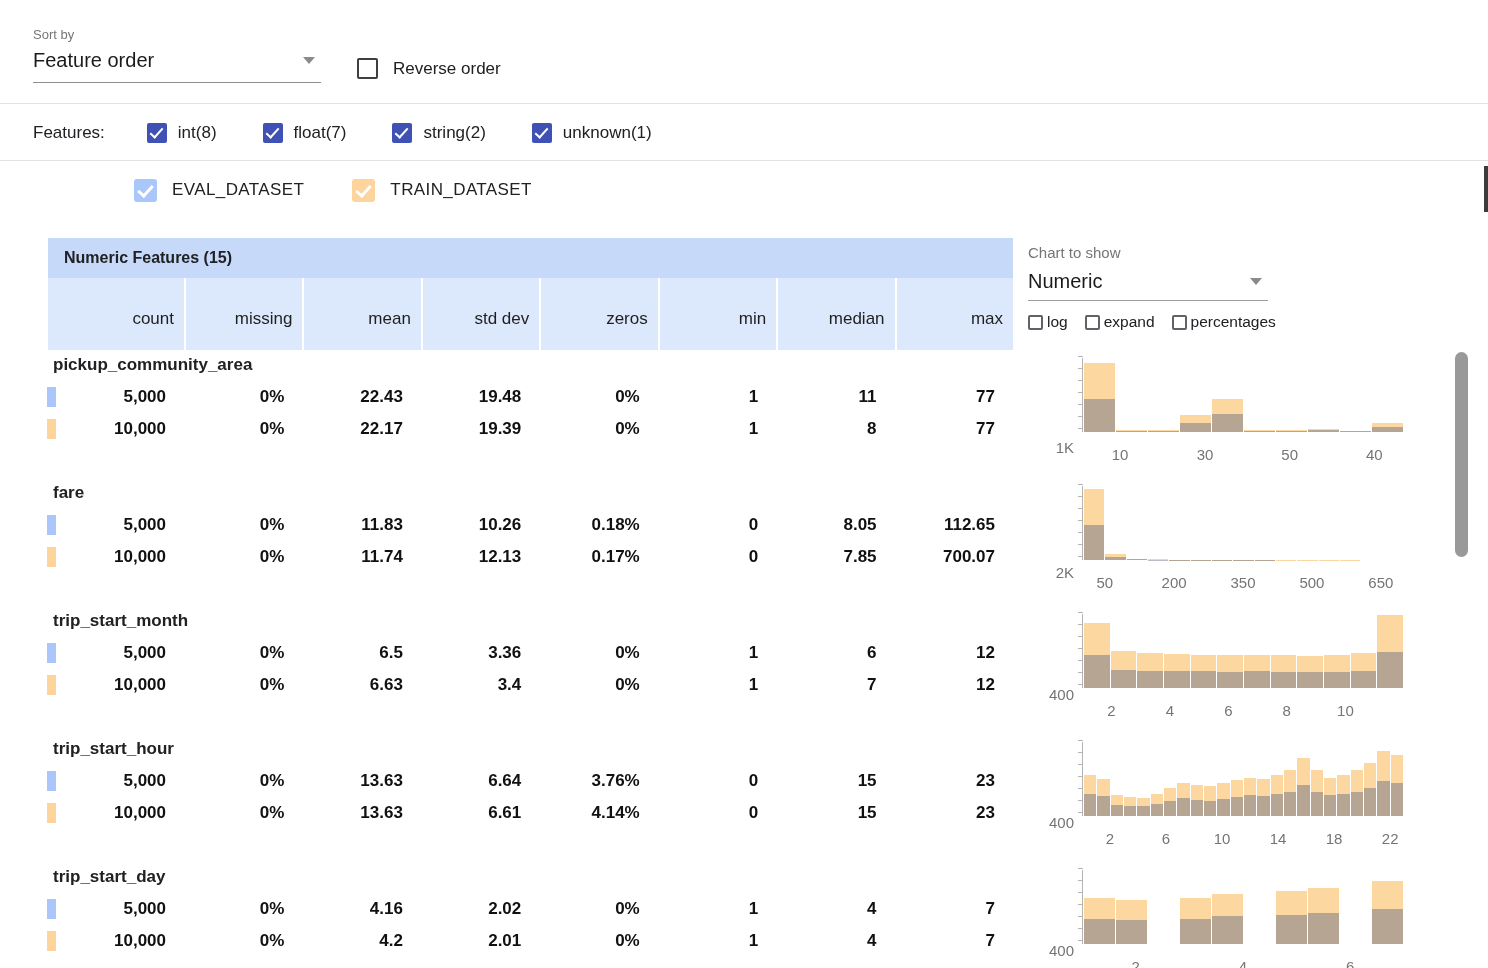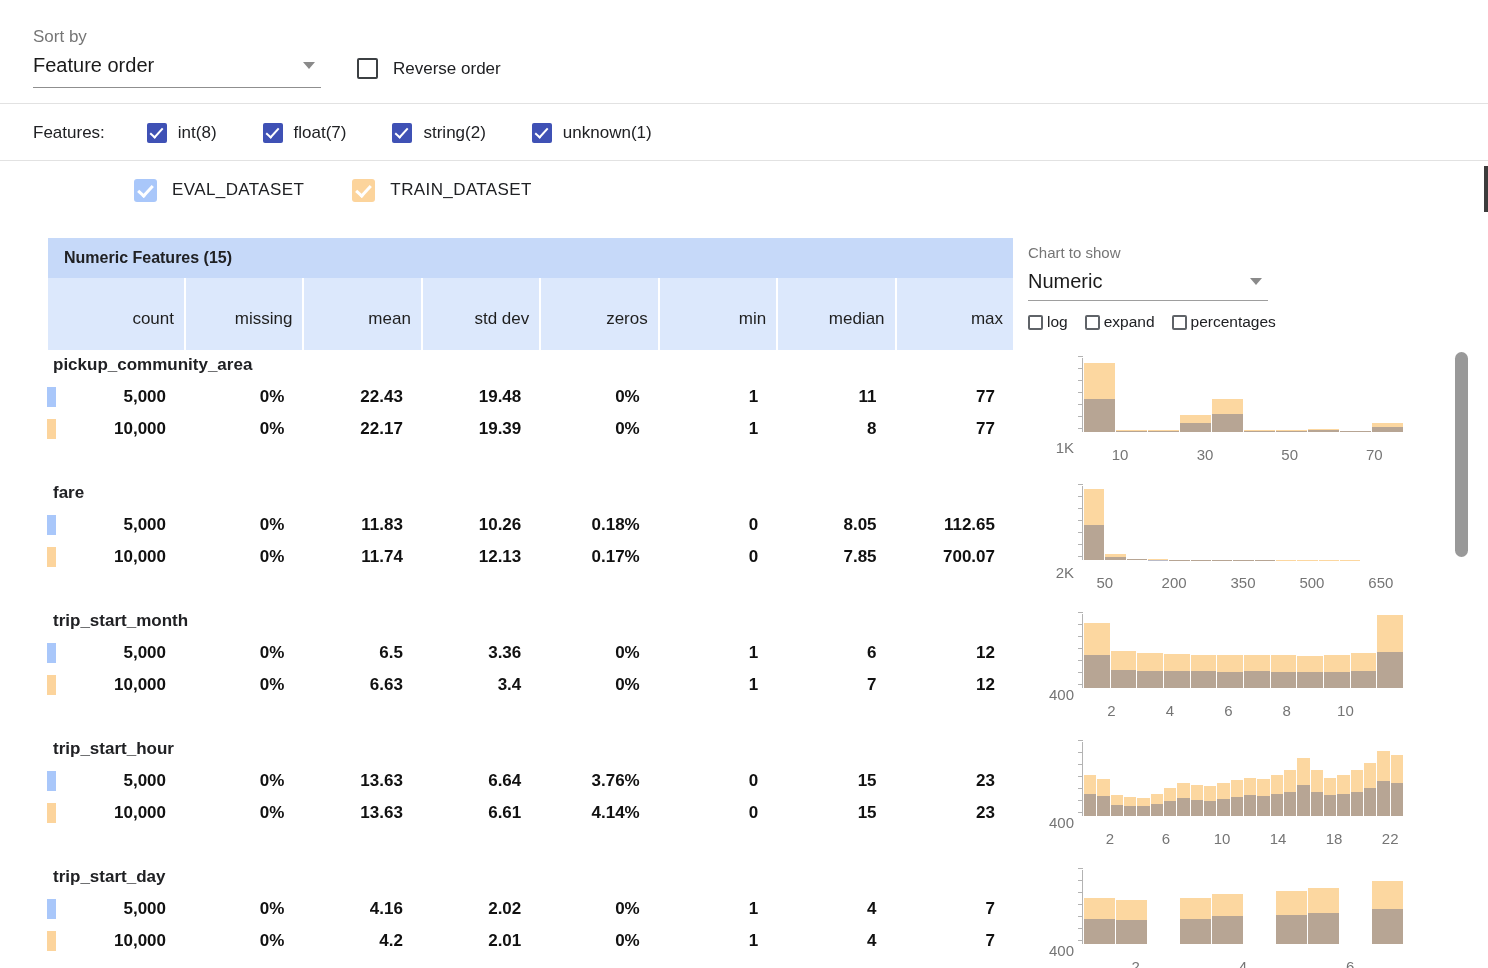--- a/index.html
+++ b/index.html
@@ -3,21 +3,21 @@
 <meta charset="utf-8">
 <style>
   * { margin:0; padding:0; box-sizing:border-box; }
   html,body { background:#fff; }
   body { font-family:"Liberation Sans","DejaVu Sans",sans-serif; color:#202124; }
   #page { position:relative; width:1488px; height:968px; overflow:hidden; background:#fff; }
 
   
   .toolbar { position:absolute; top:0; left:0; width:100%; height:104px; border-bottom:1px solid #e2e2e2; background:#fff; }
   .sortby { position:absolute; left:33px; top:27px; width:288px; }
-  .sortby-label { font-size:17px; color:#767676; }
+  .sortby-label { font-size:13px; color:#767676; }
   .select-box { display:flex; align-items:center; justify-content:space-between; border-bottom:1px solid #8f8f8f; padding:7px 6px 10px 0; cursor:pointer; }
   .select-value { font-size:20px; color:#1b1b1b; }
   .caret { width:0; height:0; border-left:6px solid transparent; border-right:6px solid transparent; border-top:7px solid #8a8a8a; }
   .reverse { position:absolute; left:357px; top:58px; display:flex; align-items:center; gap:15px; }
   .cb-empty { width:21px; height:21px; border:2px solid #3c4043; border-radius:2px; background:#fff; cursor:pointer; }
   .reverse-label { font-size:17px; }
   .search { position:absolute; left:565px; top:48px; width:480px; }
   .search input { width:100%; border:none; outline:none; border-bottom:1px solid #9e9e9e; font-size:20px; padding:6px 2px 10px; font-family:inherit; color:#1b1b1b; background:transparent; }
   .search input::placeholder { color:#80868b; }
 
@@ -236,21 +236,21 @@
                 <div class="bucket">
                   <div class="bar" style="height: 12.8571%; background: rgb(252, 215, 160);"></div>
                   <div class="bar" style="height: 6.78571%; background: rgba(99, 104, 134, 0.45);"></div>
                 </div>
               </div>
         </div>
         <div class="xticks">
               <span style="left: 11.8%;">10</span>
               <span style="left: 38.2%;">30</span>
               <span style="left: 64.5%;">50</span>
-              <span style="left: 90.8%;">70</span>
+              <span style="left: 90.8%;">40</span>
             </div>
       </div>
     </div>
   </div>
 
   <div class="fblock">
     <div class="fname">fare</div>
     <div class="frows">
       <div class="statgrid srow">
         <div class="scell"><span class="marker" style="background: rgb(169, 199, 250);"></span><span class="val">5,000</span></div>

